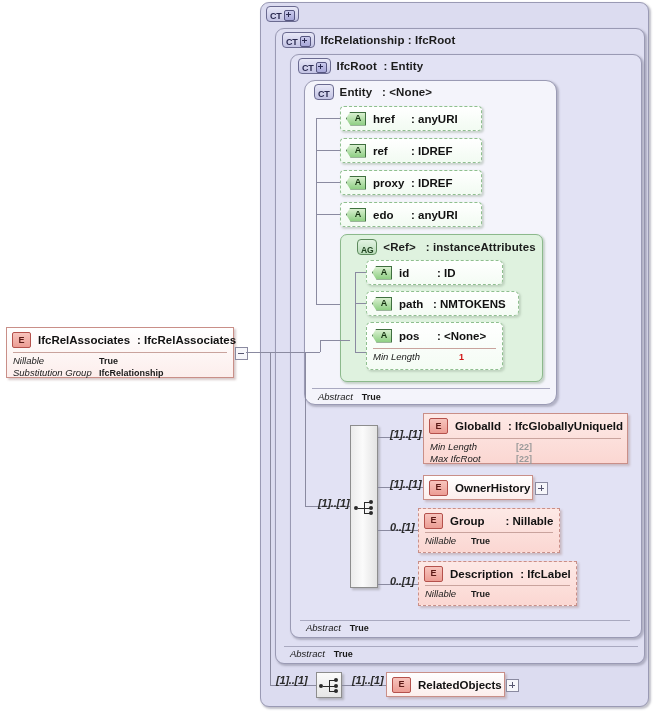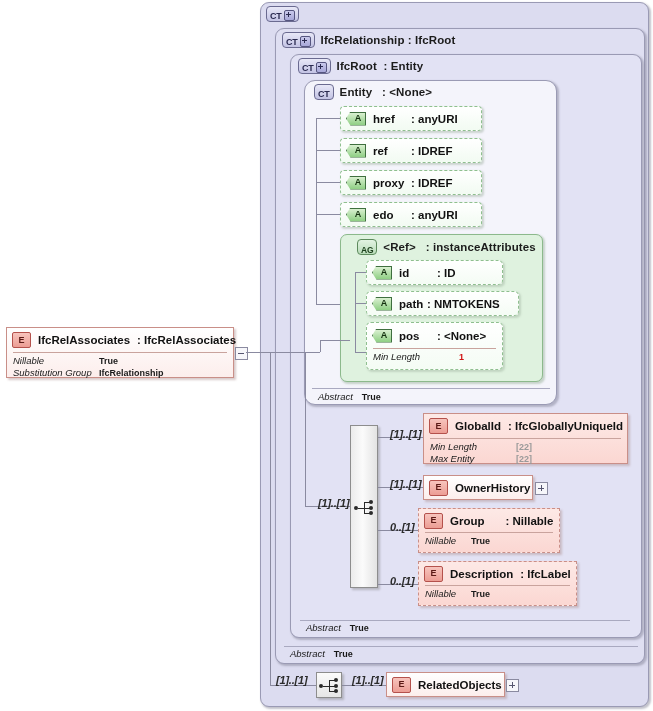--- a/index.html
+++ b/index.html
@@ -263,21 +263,21 @@
     </div>
   </div>
 
   <div class="abs ag-inner" style="left:366px;top:291px;width:153px;height:25px;">
     <div style="display:flex;align-items:center;height:100%;">
       <span class="a-icon">
           <span class="shape"></span>
           <span class="ltr">A</span>
         </span>
       <span class="attr-name">path</span>
-      <span class="attr-type" style="left:60px;">: <span>NMTOKENS</span></span>
+      <span class="attr-type" style="left:66px;">: <span>NMTOKENS</span></span>
     </div>
   </div>
 
   <div class="abs ag-inner" style="left:366px;top:322px;width:137px;height:48px;">
     <div style="display:flex;align-items:center;height:25px;">
       <span class="a-icon">
           <span class="shape"></span>
           <span class="ltr">A</span>
         </span>
       <span class="attr-name">pos</span>
@@ -357,21 +357,21 @@
       <span class="el-name">GlobalId</span>
       <span class="el-type">: <span>IfcGloballyUniqueId</span></span>
     </div>
     <div class="el-rule"></div>
     <div class="facets">
       <div class="facet">
         <span class="fk">Min Length</span>
         <span class="fv gray">[22]</span>
       </div>
       <div class="facet">
-        <span class="fk">Max Entity</span>
+        <span class="fk">Max IfcRoot</span>
         <span class="fv gray">[22]</span>
       </div>
     </div>
   </div>
 
   <div class="abs elbox solid" style="left:423px;top:475px;width:110px;height:25px;">
     <div class="el-head" style="height:23px;">
       <span class="e-icon">E</span>
       <span class="el-name">OwnerHistory</span>
     </div>

